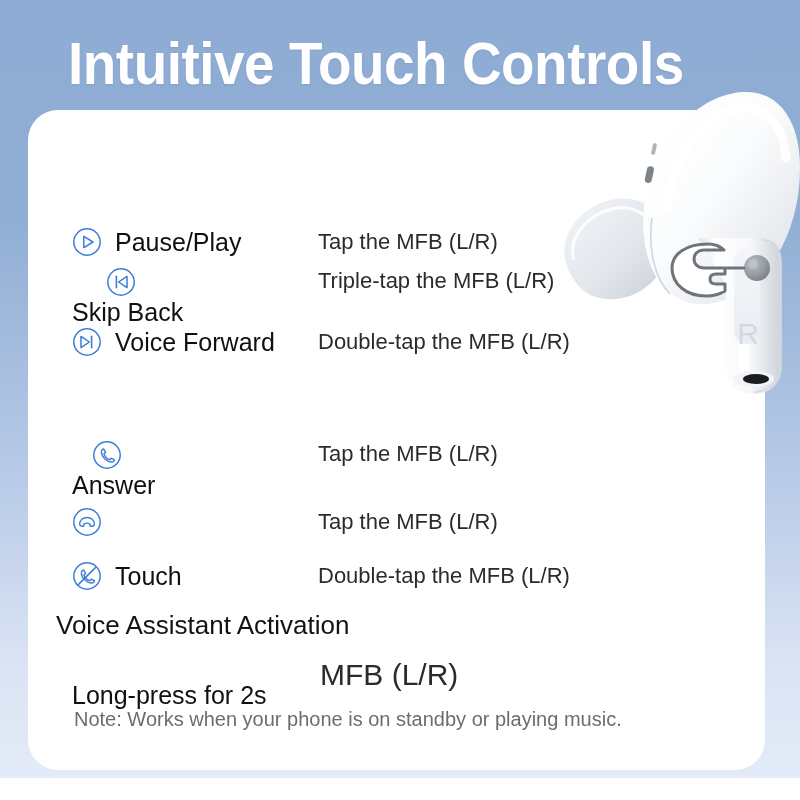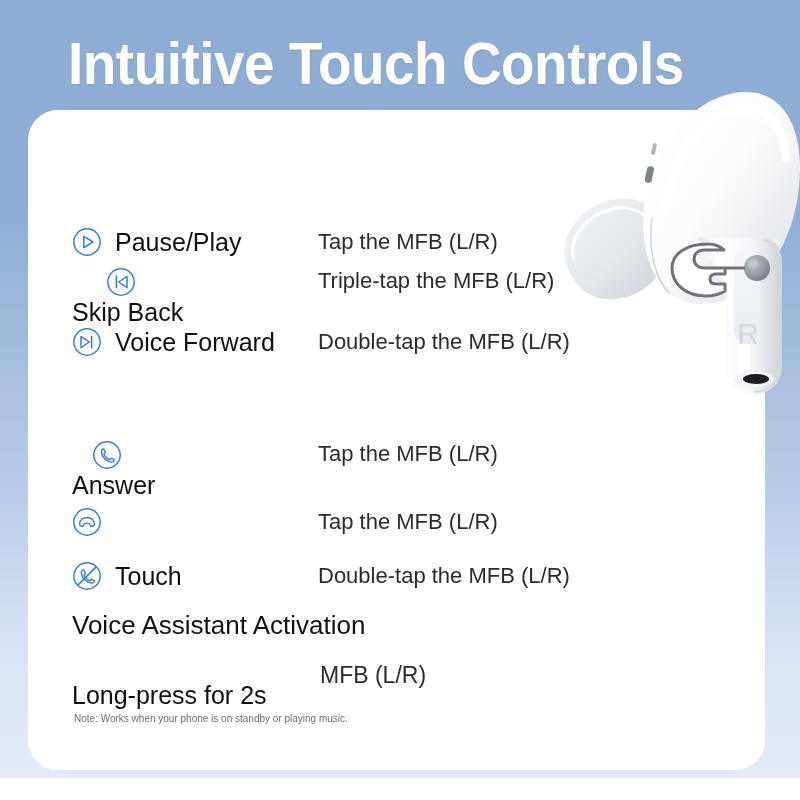--- a/index.html
+++ b/index.html
@@ -34,21 +34,21 @@
 
   
   .section-title{
     position:absolute;
     font-size:26px;line-height:30px;
     color:#131313;font-weight:500;
     white-space:nowrap;
   }
   #sec-music{left:72px;top:142px;}
   #sec-calls{left:72px;top:375px;}
-  #sec-voice{left:72px;top:610px;}
+  #sec-voice{left:56px;top:610px;}
 
   .row{
     position:absolute;left:72px;
     height:44px;
     display:flex;align-items:center;margin-top:32px;
   }
   .row .ic{
     width:30px;height:30px;flex:0 0 30px;
     margin-right:13px;
     display:block;
@@ -75,26 +75,26 @@
   
   .row-voice{
     position:absolute;left:72px;top:655px;height:40px;
     display:flex;align-items:center;
   }
   .row-voice .vl{
     font-size:25px;line-height:30px;color:#101010;white-space:nowrap;margin-top:40px;
   }
   .row-voice .va{
     position:absolute;left:248px;
-    font-size:23px;line-height:28px;color:#2b2b2b;white-space:nowrap;
+    font-size:30px;line-height:28px;color:#2b2b2b;white-space:nowrap;
   }
 
   .note{
     position:absolute;left:74px;top:708px;
-    font-size:10px;line-height:22px;color:#6d6d6d;
+    font-size:20px;line-height:22px;color:#6d6d6d;
     white-space:nowrap;
   }
 
   
   .earbud{
     position:absolute;left:548px;top:88px;
     width:252px;height:320px;
     pointer-events:none;
   }
 </style>

